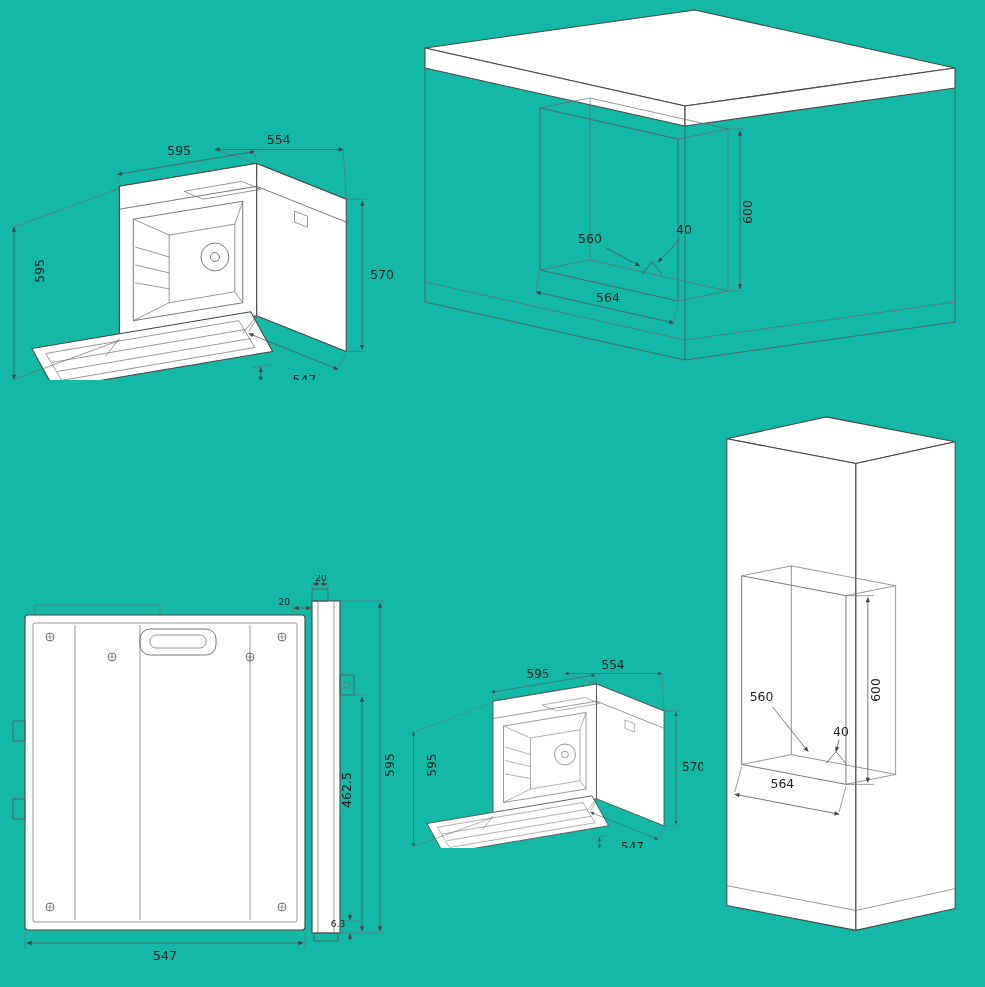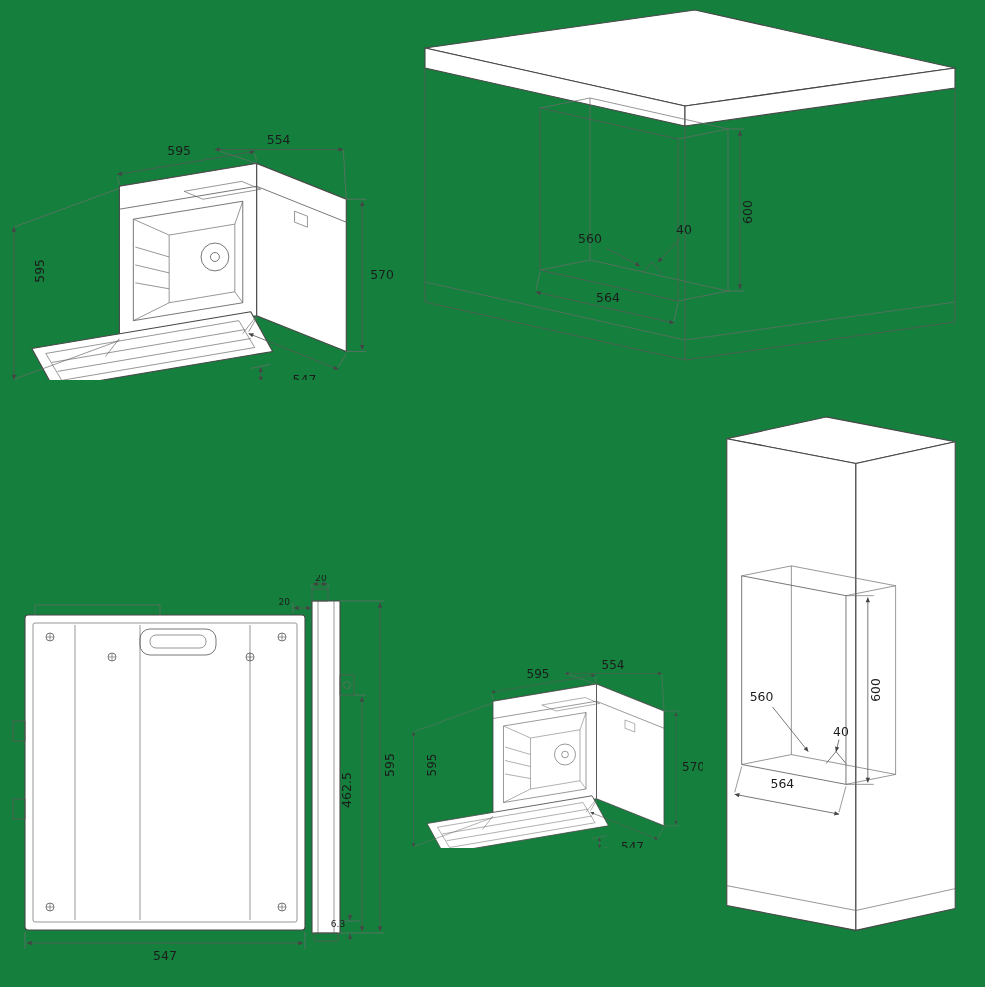--- a/index.html
+++ b/index.html
@@ -1,17 +1,17 @@
 <!DOCTYPE html>
 <html><head>
 <meta charset="utf-8">
 <style>
   html,body{margin:0;padding:0;background:#fff;}
   .canvas{
-    position:relative;width:985px;height:987px;background:#15803d;overflow:hidden;
+    position:relative;width:985px;height:987px;background:#14b8a6;overflow:hidden;
     font-family:"DejaVu Sans", sans-serif;
   }
   .view{position:absolute;}
   svg text{
     font-family:"DejaVu Sans", sans-serif;
     font-size:12.5px;fill:#1b1b1b;
   }
   svg .sm{font-size:9px;}
   .iso-small text{font-size:16px;}
   .face{fill:#ffffff;stroke:#474747;stroke-width:1.1;stroke-linejoin:round;}

